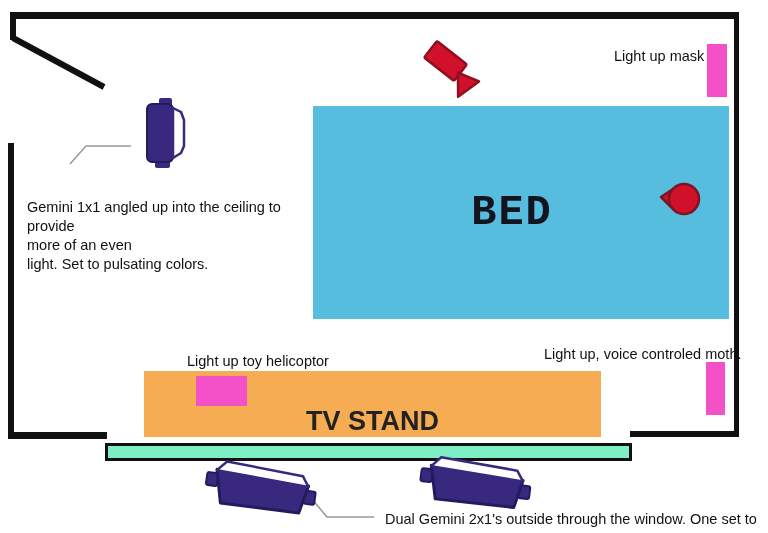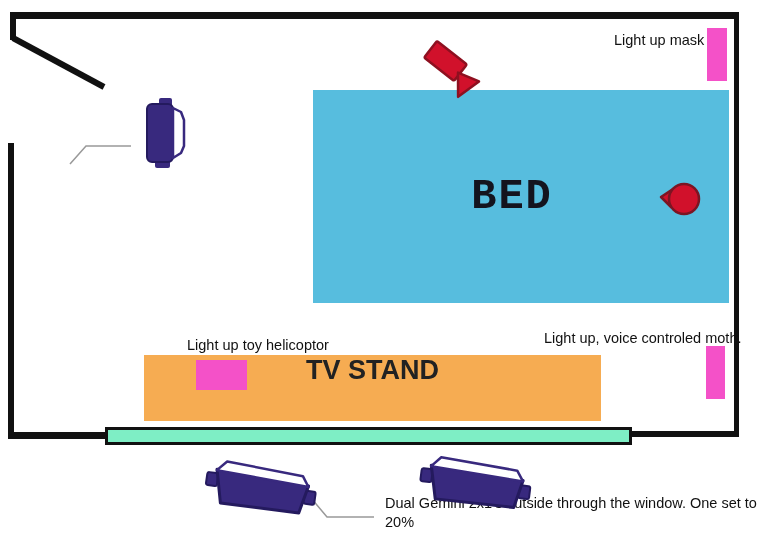--- a/index.html
+++ b/index.html
@@ -1,29 +1,29 @@
 <!DOCTYPE html>
 <html style="--wall: #111111; --bed: #57bdde; --tv_stand: #f6ac52; --window: #7eeec5; --pink: #f451c8; --red: #d1112b; --red_outline: #8e1020; --indigo: #38297e; --indigo_outline: #241a5e; --callout: #999999; --text: #1a1a1a;"><head>
 <meta charset="utf-8">
 <style>
   html,body{margin:0;padding:0;background:#fff;}
   #stage{
     position:relative;width:768px;height:533px;background:#ffffff;overflow:hidden;
     font-family:"Liberation Sans", sans-serif;color:var(--text,#1a1a1a);
   }
-  .abs{position:absolute;}
+  .abs{position:absolute;margin-top:16px;}
   svg.overlay{position:absolute;left:0;top:0;width:768px;height:533px;pointer-events:none;}
 
   
   .bed{left:313px;top:90px;width:416px;height:213px;background:var(--bed);
        display:flex;align-items:center;justify-content:center;}
   .bed-label{font-family:"Liberation Mono","DejaVu Sans Mono",monospace;font-weight:bold;
        font-size:42px;letter-spacing:2px;color:#14141e;margin-right:18px;}
   .tv{left:144px;top:355px;width:457px;height:66px;background:var(--tv_stand);
-       display:flex;align-items:flex-start;justify-content:center;}
+       display:flex;align-items:flex-end;justify-content:center;}
   .tv-label{font-weight:bold;font-size:27px;color:#222;}
   .window{left:105px;top:427px;width:521px;height:12px;background:var(--window);
        border:3px solid #111;}
 
   
   .pink{background:var(--pink);}
   .mask-light{left:707px;top:28px;width:20px;height:53px;}
   .heli-light{left:196px;top:360px;width:51px;height:30px;}
   .moth-light{left:706px;top:346px;width:19px;height:53px;}
 
@@ -50,20 +50,23 @@
 
   <div class="abs window"></div>
 
   <div class="abs pink mask-light"></div>
   <div class="abs pink heli-light"></div>
   <div class="abs pink moth-light"></div>
 
   <div class="abs note note-mask">Light up mask</div>
   <div class="abs note note-moth">Light up, voice controled moth.</div>
   <div class="abs note note-heli">Light up toy helicoptor</div>
+  <div class="abs note note-gemini">Gemini 1x1 angled up into the ceiling to provide
+more of an even
+light. Set to pulsating colors.</div>
   <div class="abs note note-dual">Dual Gemini 2x1's outside through the window. One set to 20%
 Steel Blue, the other is our lightening.</div>
 
   <svg class="overlay" viewBox="0 0 768 533">
     <defs>
       <g id="light2x1">
         <rect x="-7" y="18" width="11" height="13" rx="2" fill="var(--indigo)" stroke="var(--indigo_outline)" stroke-width="2"></rect>
         <rect x="92" y="23" width="11" height="13" rx="2" fill="var(--indigo)" stroke="var(--indigo_outline)" stroke-width="2"></rect>
         <polygon points="2,14 95,18 89,46 10,47" fill="var(--indigo)" stroke="var(--indigo_outline)" stroke-width="3" stroke-linejoin="round"></polygon>
         <polygon points="11,5 88,9 95,19 2,15" fill="#ffffff" stroke="var(--indigo)" stroke-width="2.5" stroke-linejoin="round"></polygon>

